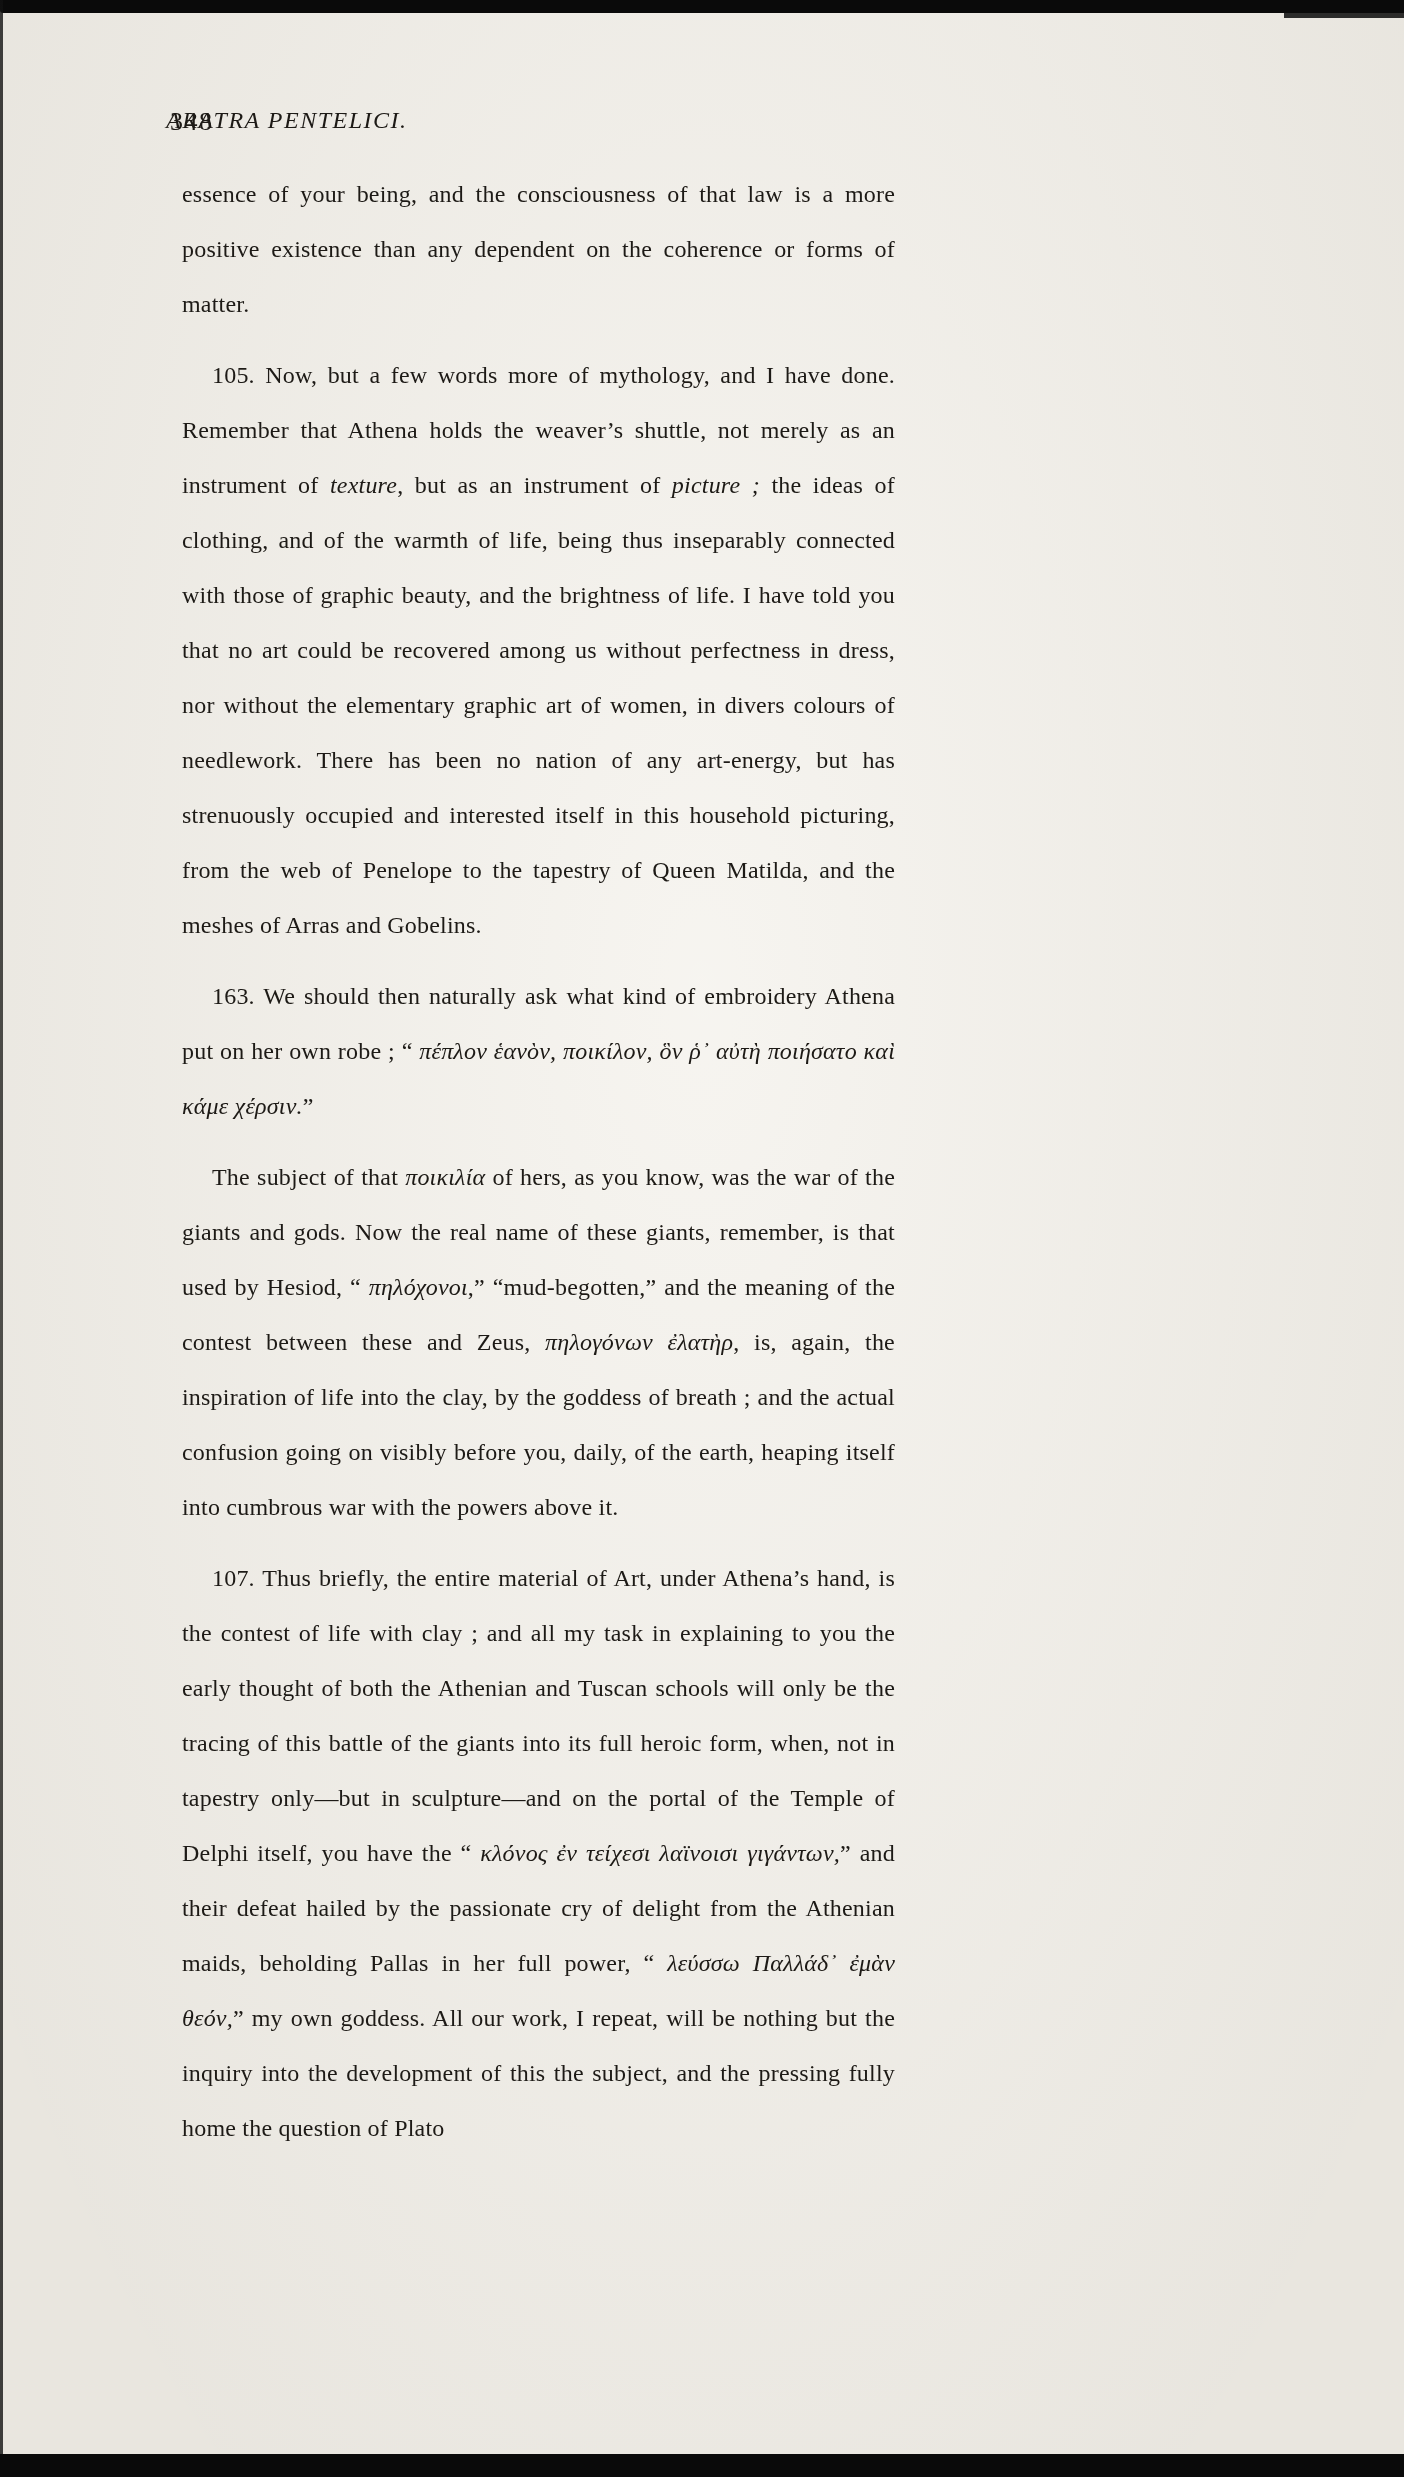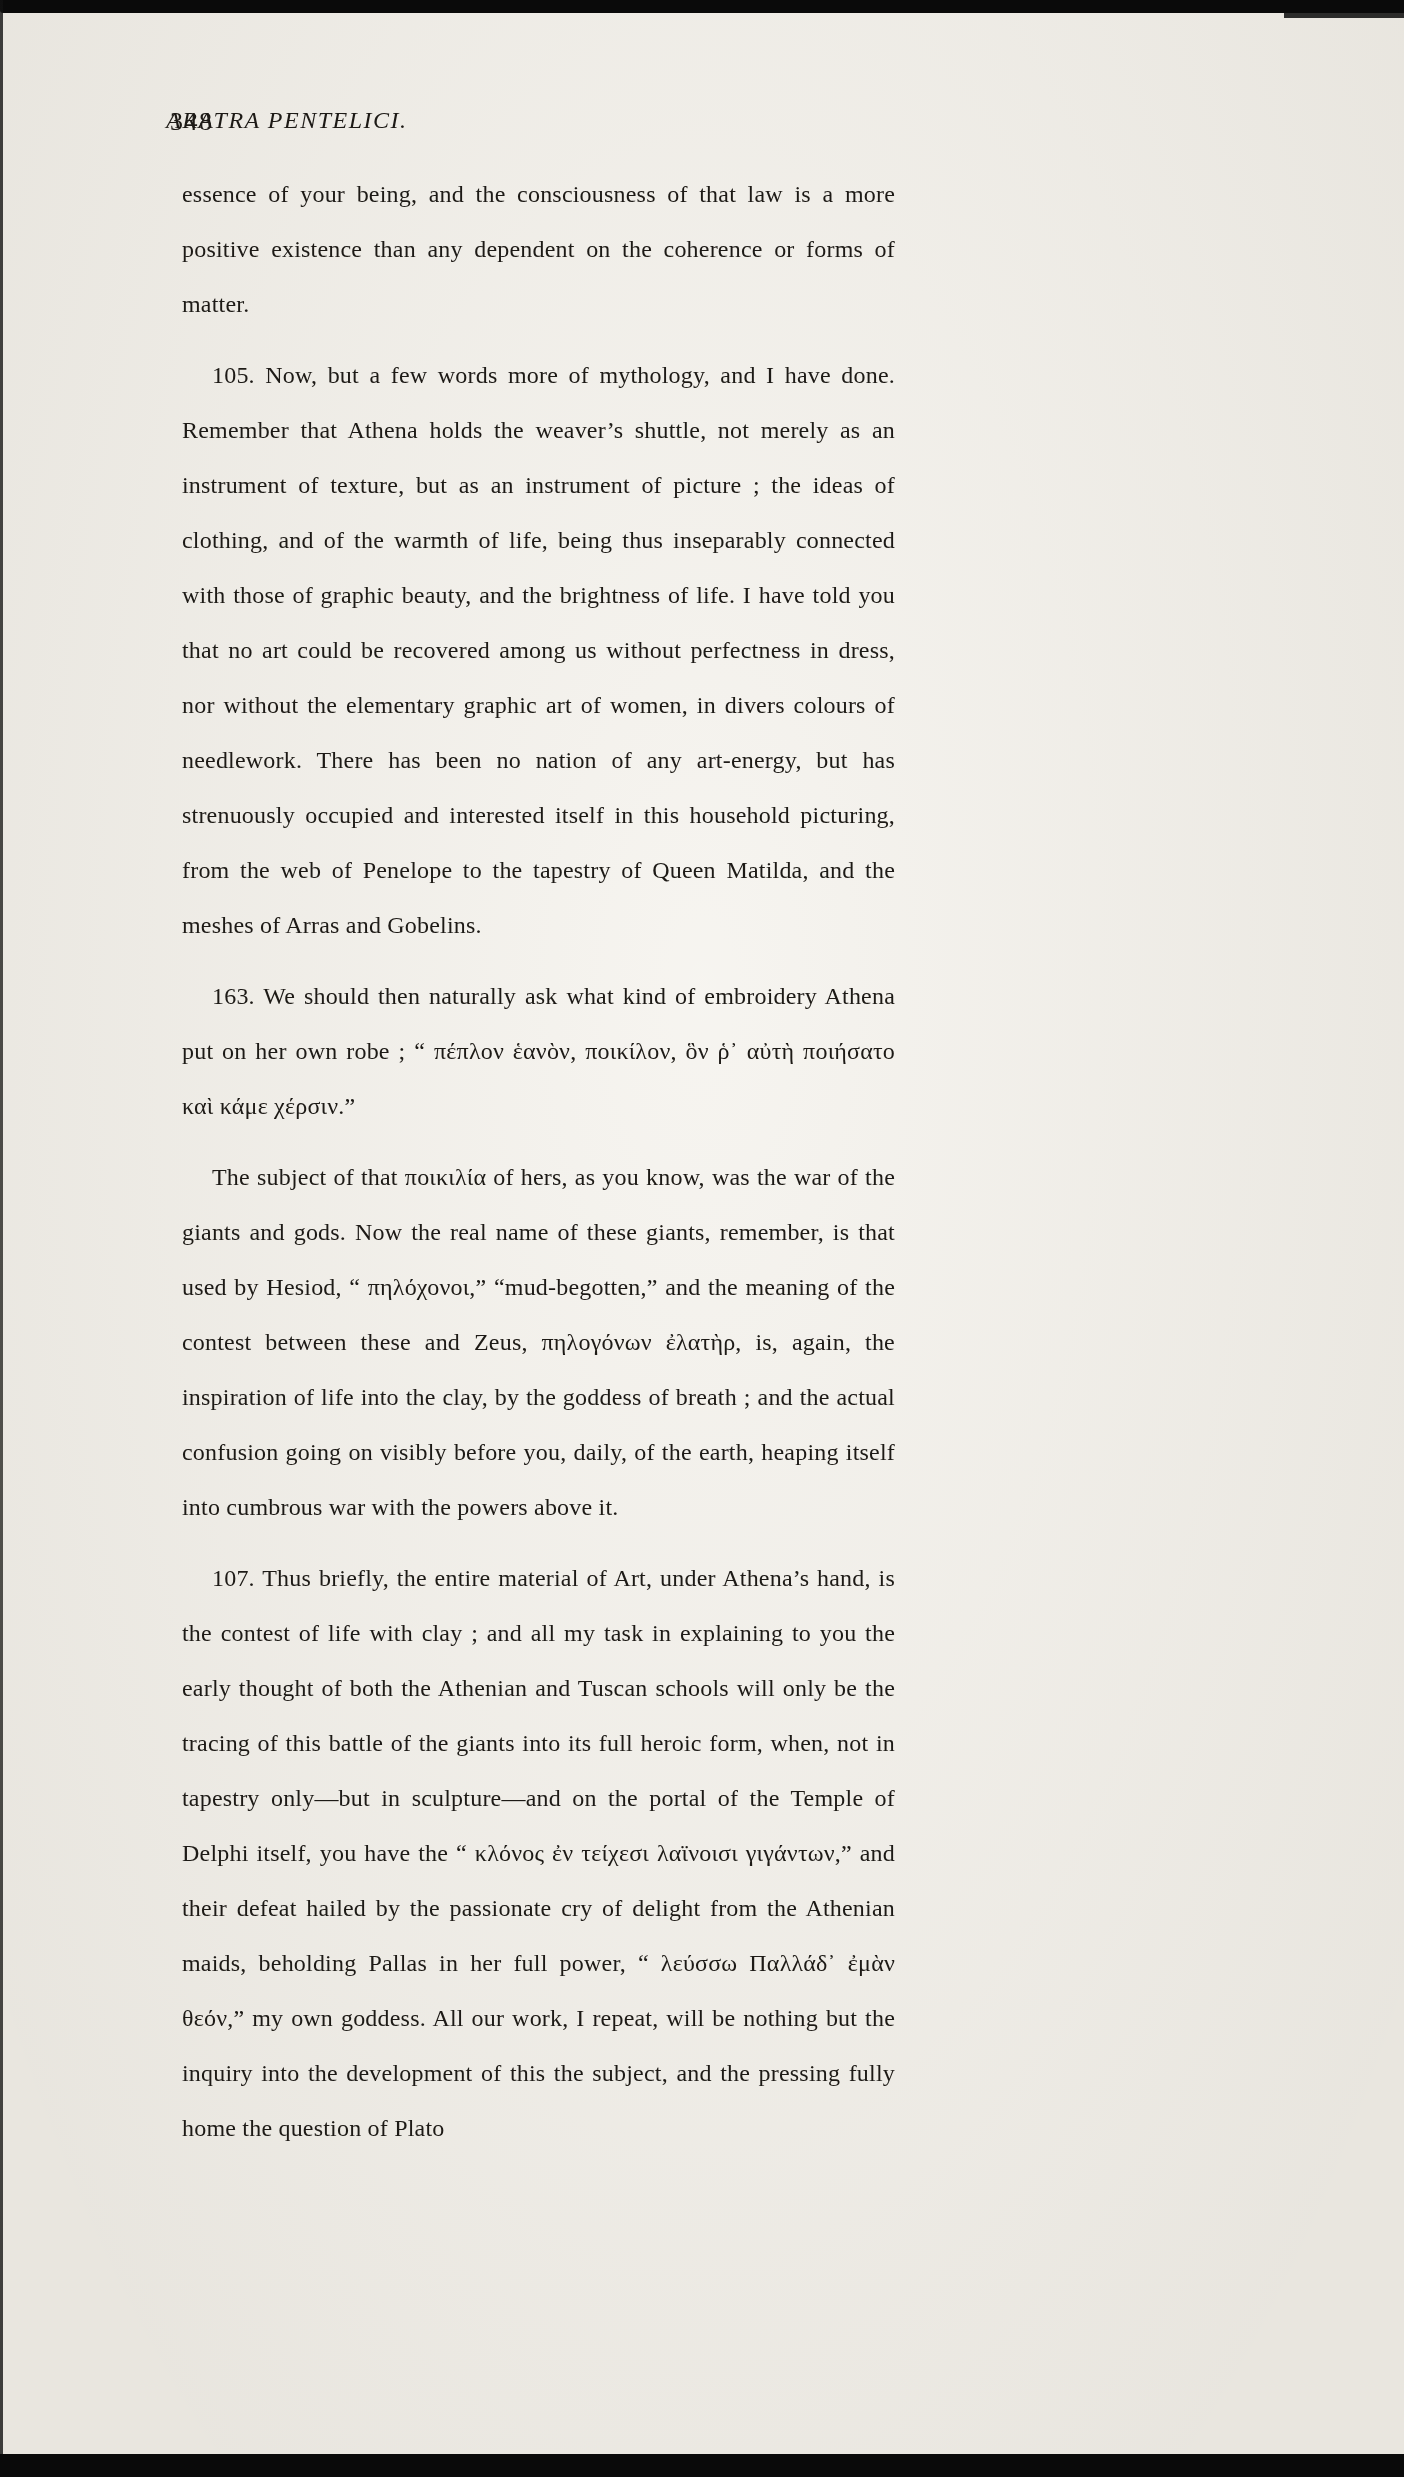--- a/index.html
+++ b/index.html
@@ -59,21 +59,21 @@
   }
 
   .page-body p.para {
     margin: 16px;
     font-size: 24px;
     line-height: 55px;
     text-align: justify;
     letter-spacing: 0.2px;
   }
   .page-body p.para.indent { text-indent: 30px; }
-  .it { }
+  .it { font-style: italic; }
 </style>
 </head>
 <body>
 
 <div>
   <div class="scan-bar-top"></div>
   <div class="scan-edge-left"></div>
 
   <div class="page">
     <div class="page-header">

